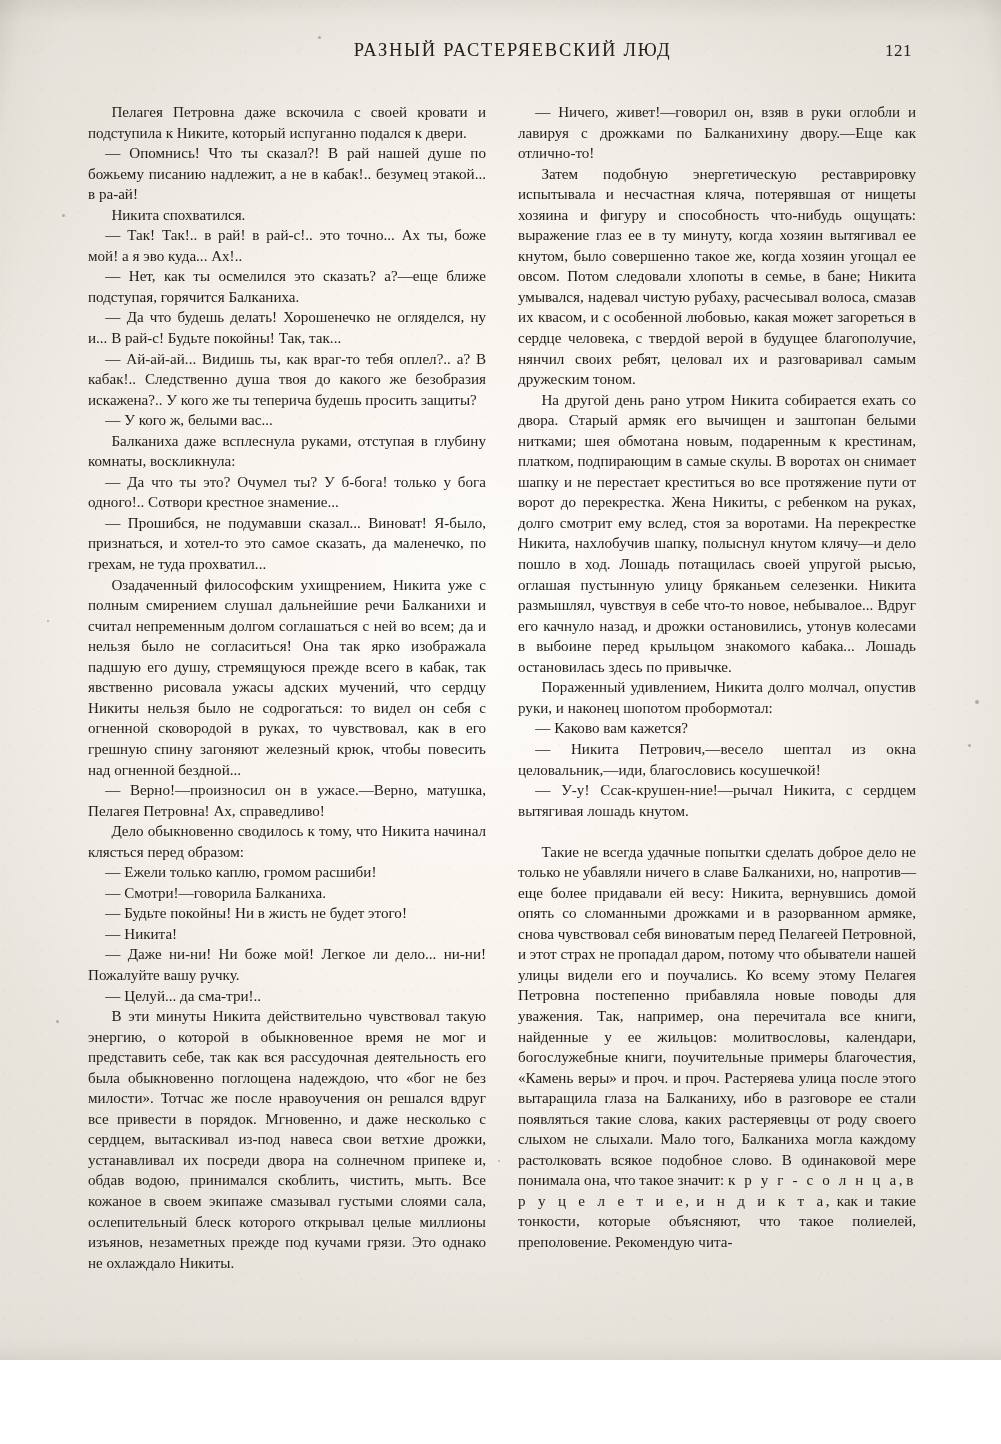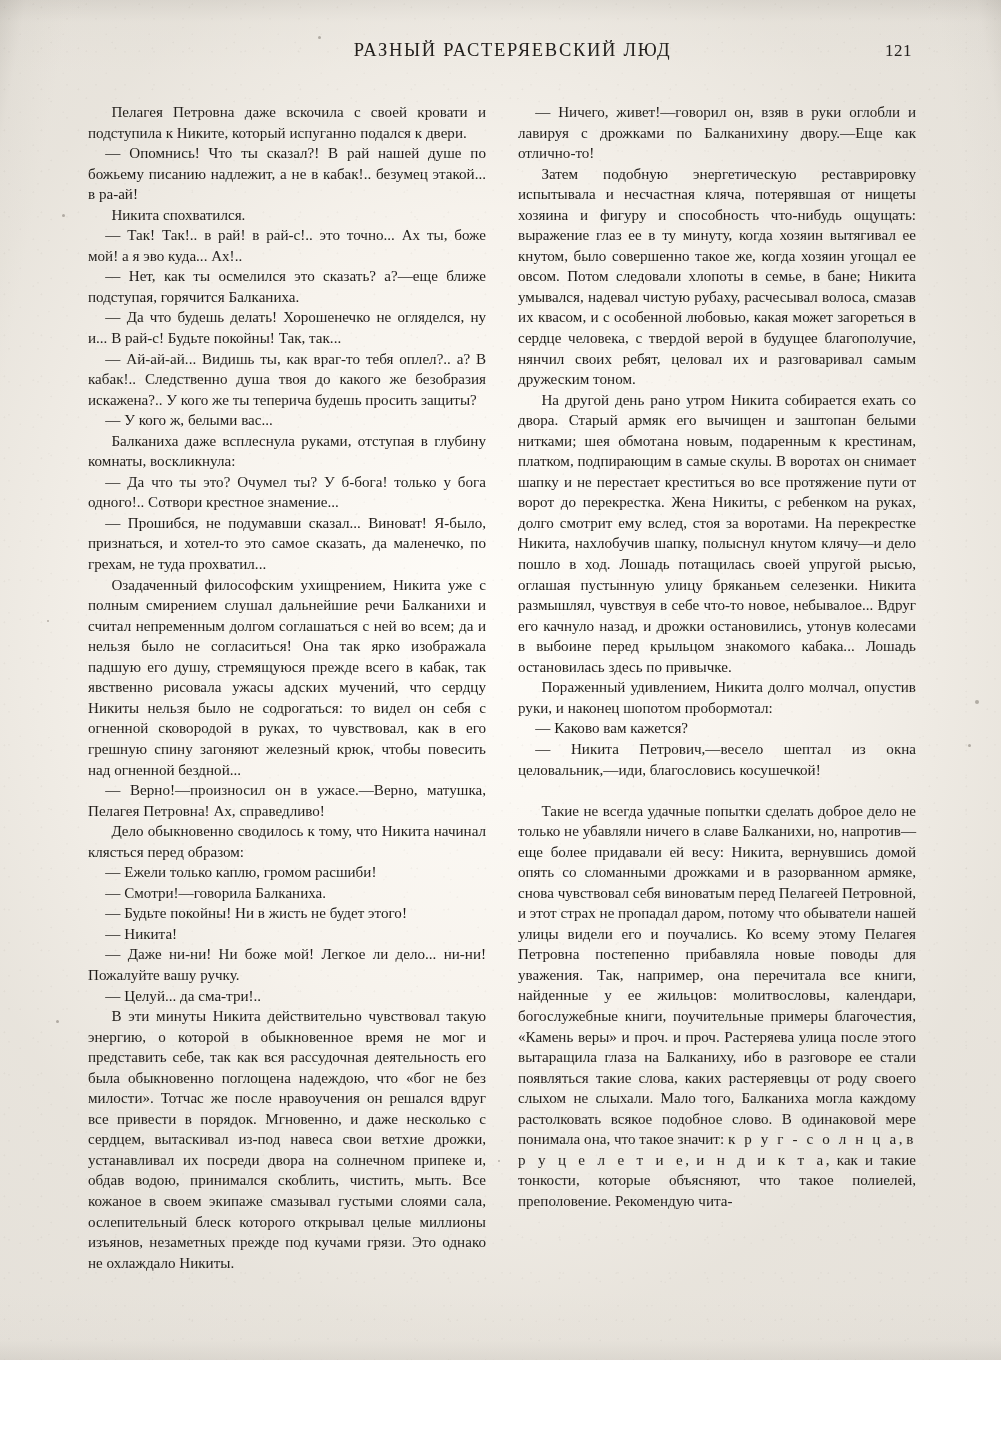--- a/index.html
+++ b/index.html
@@ -171,18 +171,19 @@
         <p>В эти минуты Никита действительно чувствовал такую энергию, о которой в обыкновенное время не мог и представить себе, так как вся рассудочная деятельность его была обыкновенно поглощена надеждою, что «бог не без милости». Тотчас же после нравоучения он решался вдруг все привести в порядок. Мгновенно, и даже несколько с сердцем, вытаскивал из-под навеса свои ветхие дрожки, устанавливал их посреди двора на солнечном припеке и, обдав водою, принимался скоблить, чистить, мыть. Все кожаное в своем экипаже смазывал густыми слоями сала, ослепительный блеск которого открывал целые миллионы изъянов, незаметных прежде под кучами грязи. Это однако не охлаждало Никиты.</p>
       </div>
 
     <div class="col" id="right-column">
         <p class="dialogue">— Ничего, живет!—говорил он, взяв в руки оглобли и лавируя с дрожками по Балканихину двору.—Еще как отлично-то!</p>
         <p>Затем подобную энергетическую реставрировку испытывала и несчастная кляча, потерявшая от нищеты хозяина и фигуру и способность что-нибудь ощущать: выражение глаз ее в ту минуту, когда хозяин вытягивал ее кнутом, было совершенно такое же, когда хозяин угощал ее овсом. Потом следовали хлопоты в семье, в бане; Никита умывался, надевал чистую рубаху, расчесывал волоса, смазав их квасом, и с особенной любовью, какая может загореться в сердце человека, с твердой верой в будущее благополучие, нянчил своих ребят, целовал их и разговаривал самым дружеским тоном.</p>
         <p>На другой день рано утром Никита собирается ехать со двора. Старый армяк его вычищен и заштопан белыми нитками; шея обмотана новым, подаренным к крестинам, платком, подпирающим в самые скулы. В воротах он снимает шапку и не перестает креститься во все протяжение пути от ворот до перекрестка. Жена Никиты, с ребенком на руках, долго смотрит ему вслед, стоя за воротами. На перекрестке Никита, нахлобучив шапку, полыснул кнутом клячу—и дело пошло в ход. Лошадь потащилась своей упругой рысью, оглашая пустынную улицу бряканьем селезенки. Никита размышлял, чувствуя в себе что-то новое, небывалое... Вдруг его качнуло назад, и дрожки остановились, утонув колесами в выбоине перед крыльцом знакомого кабака... Лошадь остановилась здесь по привычке.</p>
         <p>Пораженный удивлением, Никита долго молчал, опустив руки, и наконец шопотом пробормотал:</p>
         <p class="dialogue">— Каково вам кажется?</p>
         <p class="dialogue">— Никита Петрович,—весело шептал из окна целовальник,—иди, благословись косушечкой!</p>
+        <p class="dialogue">— У-у! Ссак-крушен-ние!—рычал Никита, с сердцем вытягивая лошадь кнутом.</p>
         <p class="gap-before">Такие не всегда удачные попытки сделать доброе дело не только не убавляли ничего в славе Балканихи, но, напротив—еще более придавали ей весу: Никита, вернувшись домой опять со сломанными дрожками и в разорванном армяке, снова чувствовал себя виноватым перед Пелагеей Петровной, и этот страх не пропадал даром, потому что обыватели нашей улицы видели его и поучались. Ко всему этому Пелагея Петровна постепенно прибавляла новые поводы для уважения. Так, например, она перечитала все книги, найденные у ее жильцов: молитвословы, календари, богослужебные книги, поучительные примеры благочестия, «Камень веры» и проч. и проч. Растеряева улица после этого вытаращила глаза на Балканиху, ибо в разговоре ее стали появляться такие слова, каких растеряевцы от роду своего слыхом не слыхали. Мало того, Балканиха могла каждому растолковать всякое подобное слово. В одинаковой мере понимала она, что такое значит: <span class="spaced">к р у г - с о л н ц а</span>, <span class="spaced">в р у ц е л е т и е</span>, <span class="spaced">и н д и к т а</span>, как и такие тонкости, которые объясняют, что такое полиелей, преполовение. Рекомендую чита-</p>
       </div>
 
   </div>
 
 </div>
 
 </body></html>

